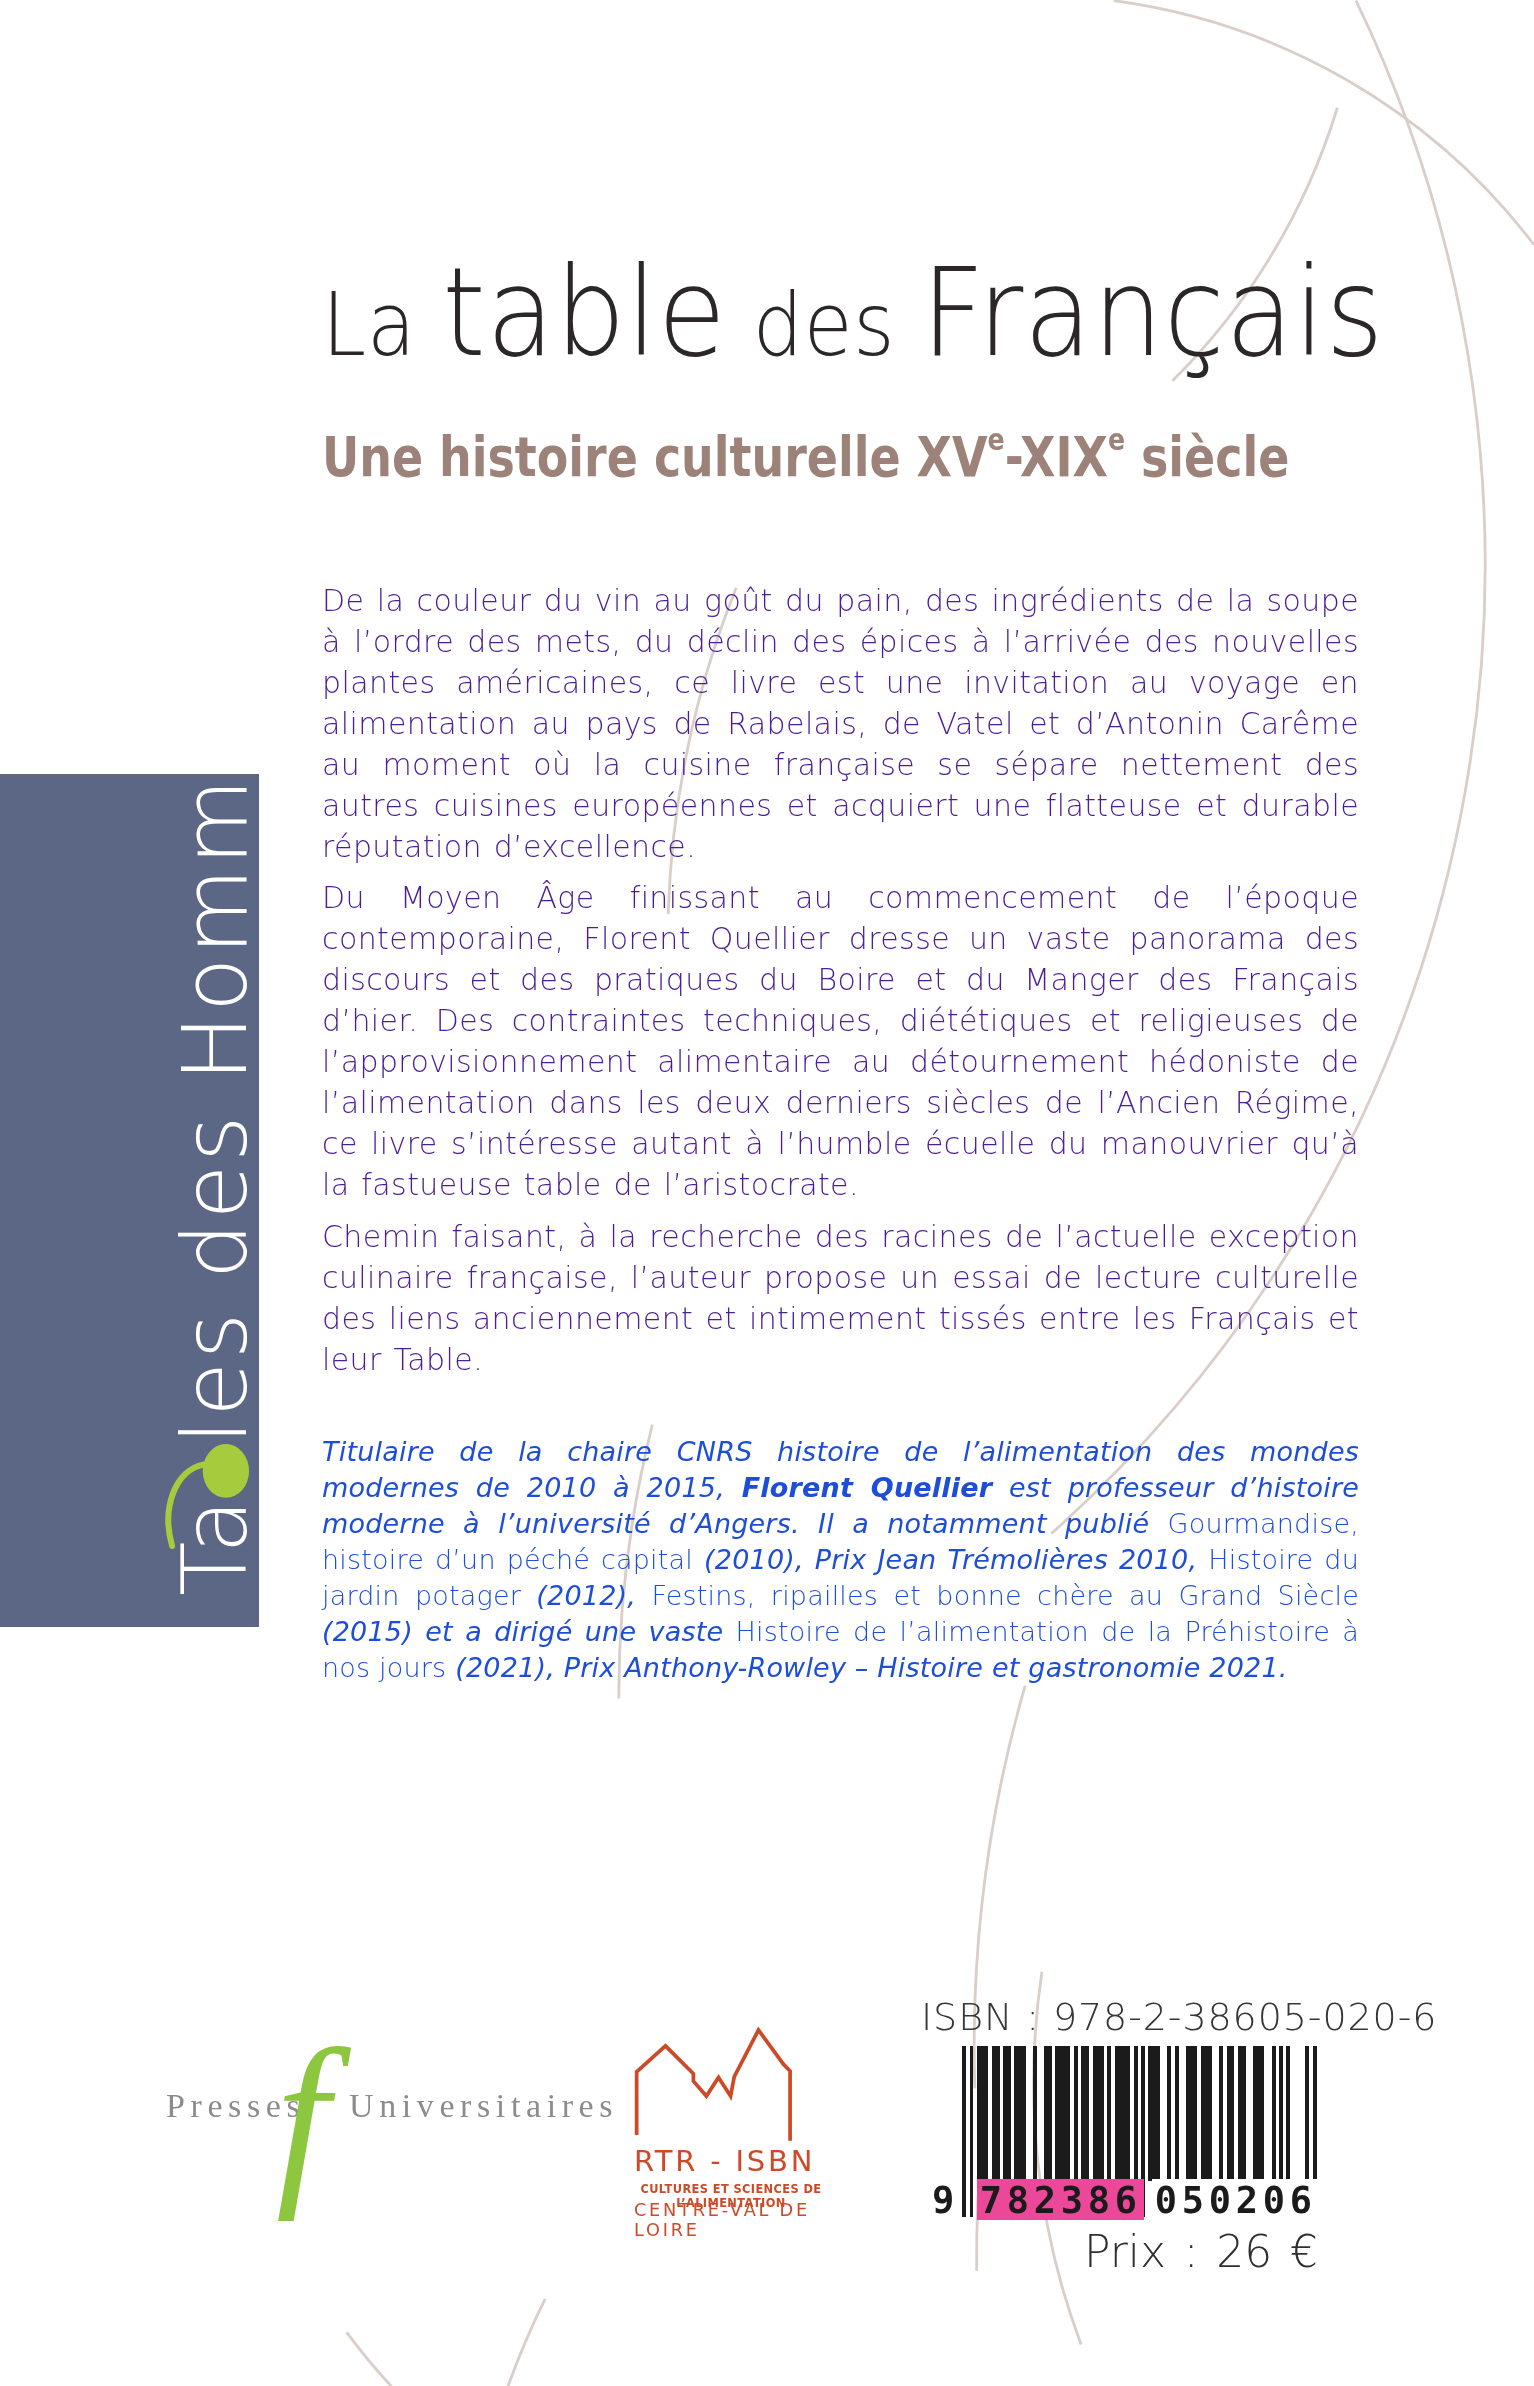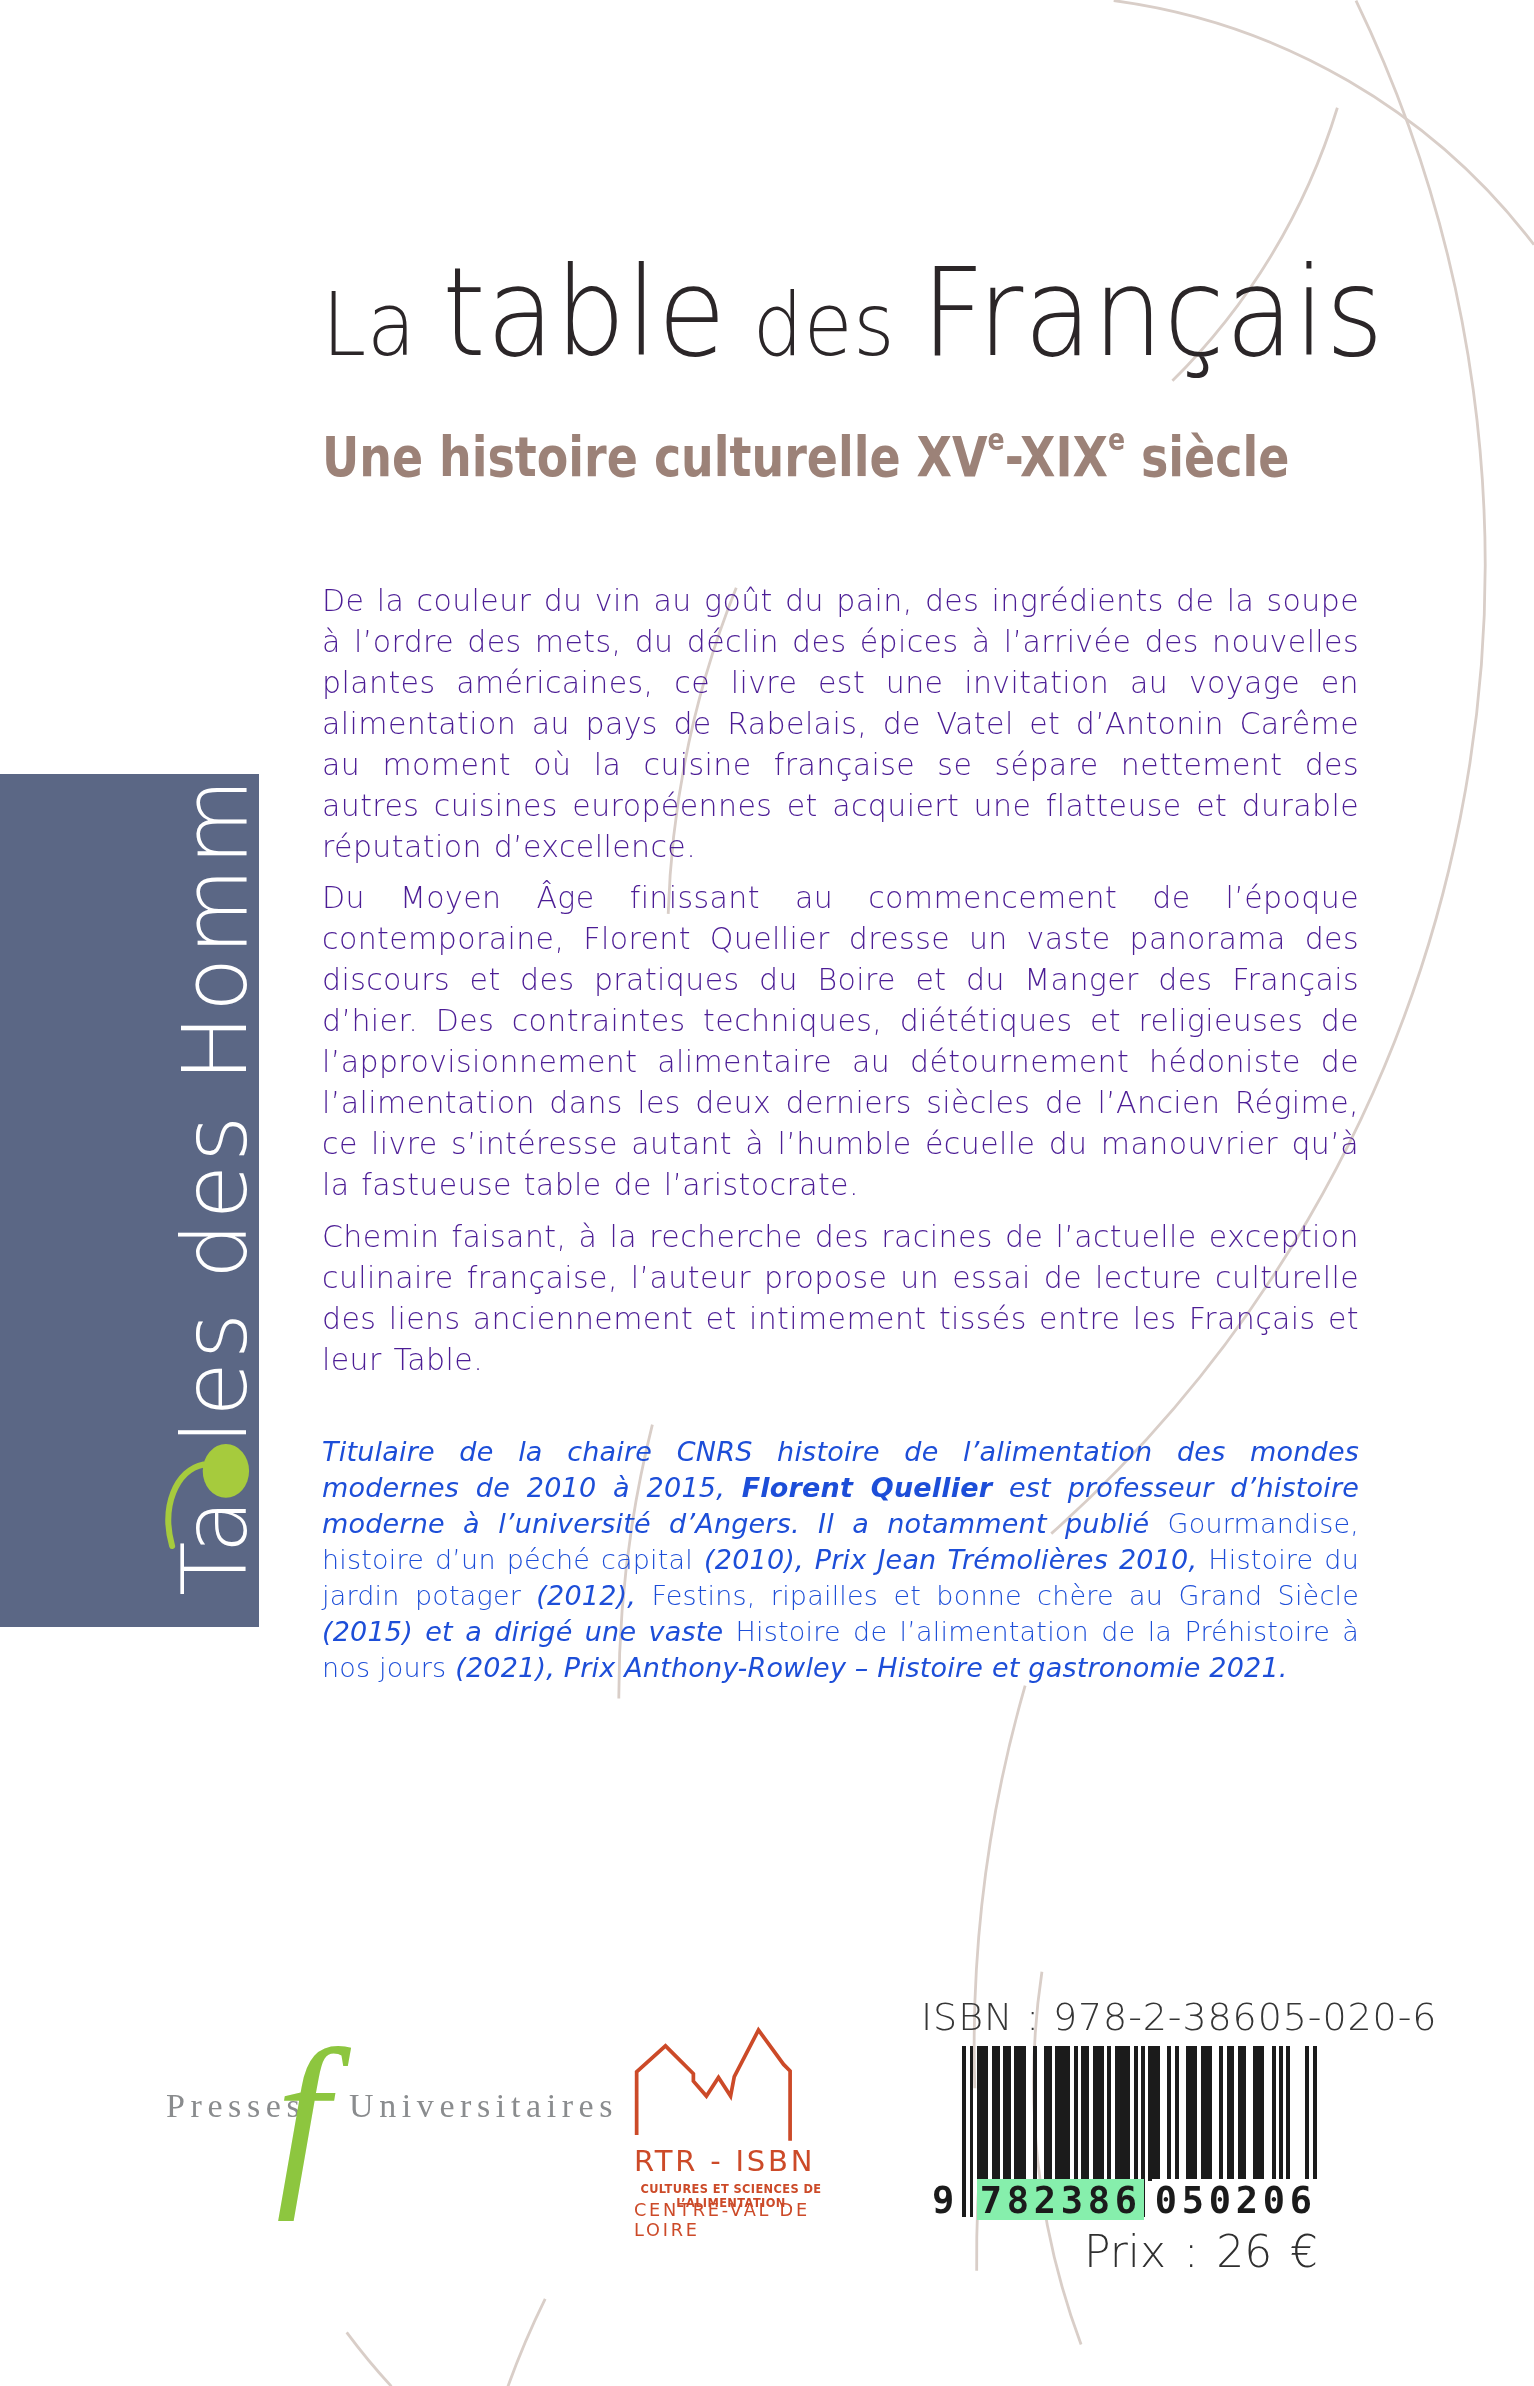--- a/index.html
+++ b/index.html
@@ -45,21 +45,21 @@
   .rtr .tagline{position:absolute;left:1.9px;top:157px;font-size:11.4px;font-weight:700;letter-spacing:0.4px;text-align:center;}
   .rtr .region{position:absolute;left:1.9px;top:175px;font-size:17.7px;letter-spacing:2.8px;}
   
   .isbn{position:absolute;left:921px;top:1995px;font-size:38px;font-weight:300;color:#363636;
         letter-spacing:0.9px;z-index:2;white-space:nowrap;}
   .barcode{position:absolute;left:962px;top:2046px;width:354px;height:177px;z-index:2;}
   .barcode .bar{position:absolute;top:0;background:#1b1b1b;}
   .bc-digits{position:absolute;top:133px;height:41px;font-family:"DejaVu Sans Mono","Liberation Mono",monospace;
              font-size:37px;font-weight:700;color:#1b1b1b;}
   .bc-d9{left:-32px;background:#fff;padding:0 1.9px;}
-  .bc-dL{left:15px;background:#86efac;letter-spacing:4.7px;padding:0 2.8px;}
+  .bc-dL{left:15px;background:#ec4899;letter-spacing:4.7px;padding:0 2.8px;}
   .bc-dR{left:190px;background:#fff;letter-spacing:4.7px;padding:0 2.8px;}
   .price{position:absolute;left:932px;top:2226px;width:386px;text-align:right;font-size:44px;
          font-weight:300;color:#2f2f2f;z-index:2;word-spacing:3.7px;}
 </style>
 </head>
 <body>
 
 <div class="page">
 
   <svg class="deco" width="1534" height="2387" viewBox="0 0 1646 2560">

